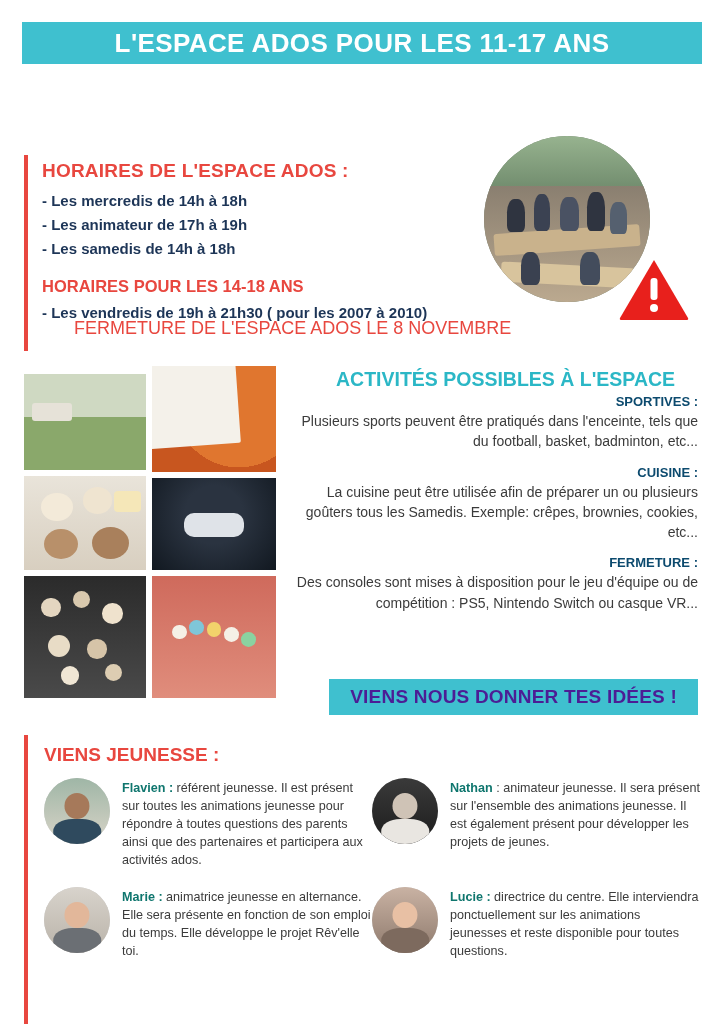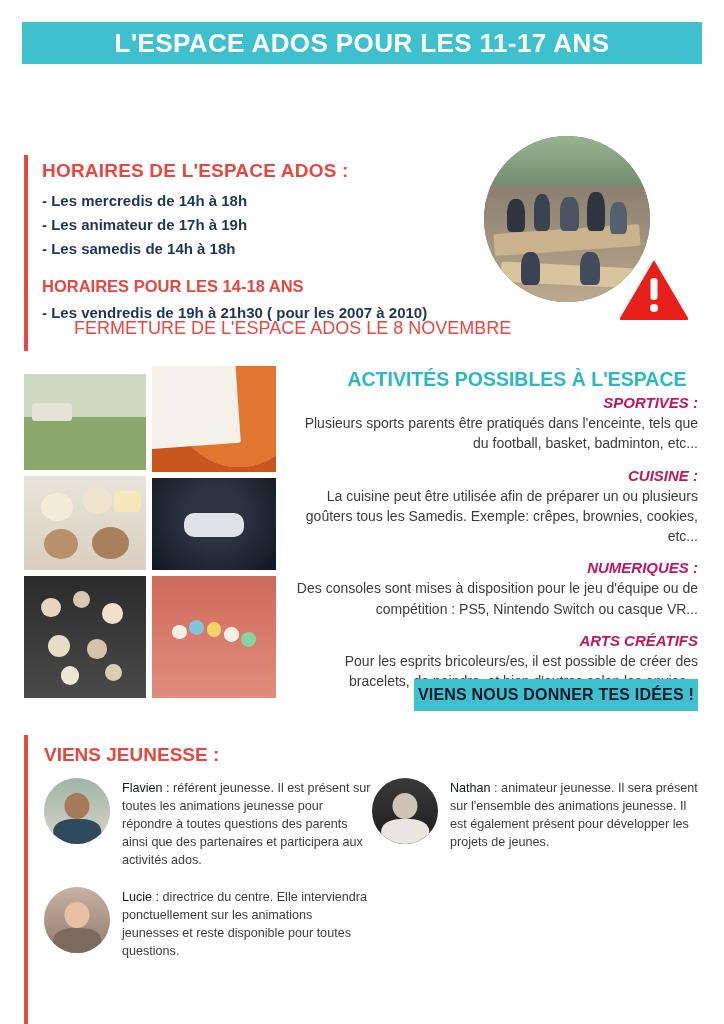--- a/index.html
+++ b/index.html
@@ -146,54 +146,53 @@
     height: 64px;
   }
   .warn svg { display: block; }
 
   
   .act-title {
     position: absolute;
     left: 336px;
     top: 368px;
     width: 362px;
-    text-align: center;
+    text-align: left;
     font-size: 19.5px;
     font-weight: bold;
     color: #2bb7c6;
   }
   .act-list {
     position: absolute;
     left: 292px;
     top: 394px;
     width: 406px;
     text-align: right;
   }
   .act-block { margin-bottom: 13px; }
   .act-head {
-    font-size: 15px;
-    font-weight: bold;
-    color: #be185d;
+    font-size: 13px;
+    font-weight: bold;
+    color: #0c4a6e;
     margin-bottom: 2px;
-    font-style: italic;
   }
   .act-body {
     font-size: 14px;
     line-height: 1.45;
     color: #3b3b3b;
   }
   .cta {
     position: absolute;
     right: 26px;
     top: 679px;
     background: #3fc0cf;
-    color: #0f172a;
-    font-size: 16px;
-    font-weight: bold;
-    padding: 7px 4px;
+    color: #4c1d95;
+    font-size: 19px;
+    font-weight: bold;
+    padding: 7px 21px;
     letter-spacing: 0.2px;
   }
 
   
   .collage {
     position: absolute;
     left: 24px;
     top: 366px;
     width: 252px;
     height: 332px;
@@ -250,21 +249,21 @@
   }
   .av-bg { position:absolute; inset:0; }
   .av-head { position:absolute; left:50%; top:22%; width:38%; height:40%; transform:translateX(-50%); border-radius:50%; }
   .av-body { position:absolute; left:50%; top:62%; width:72%; height:46%; transform:translateX(-50%); border-radius:40% 40% 0 0; }
   .m-text {
     font-size: 12.6px;
     line-height: 1.42;
     color: #3b3b3b;
     padding-top: 2px;
   }
-  .m-name { font-weight: normal; color: #0f172a; }
+  .m-name { font-weight: bold; color: #0f766e; }
 </style>
 </head>
 <body>
 
 <div class="page">
 
   <div class="header-band">
     <div class="title">L'ESPACE ADOS POUR LES 11-17 ANS</div>
   </div>
 
@@ -301,33 +300,29 @@
       <path d="M36 2 L70 60 Q71 62 68 62 L4 62 Q1 62 2 60 Z" fill="#e8201c"></path>
       <rect x="32.5" y="20" width="7" height="22" rx="3" fill="#ffffff"></rect>
       <circle cx="36" cy="50" r="4" fill="#ffffff"></circle>
     </svg>
   </div>
 
   <div class="act-title">ACTIVITÉS POSSIBLES À L'ESPACE</div>
   <div class="act-list">
     <div class="act-block">
       <div class="act-head">SPORTIVES :</div>
-      <div class="act-body">Plusieurs sports parents être pratiqués dans l'enceinte, tels que du football, basket, badminton, etc...</div>
+      <div class="act-body">Plusieurs sports peuvent être pratiqués dans l'enceinte, tels que du football, basket, badminton, etc...</div>
     </div>
     <div class="act-block">
       <div class="act-head">CUISINE :</div>
       <div class="act-body">La cuisine peut être utilisée afin de préparer un ou plusieurs goûters tous les Samedis. Exemple: crêpes, brownies, cookies, etc...</div>
     </div>
     <div class="act-block">
-      <div class="act-head">NUMERIQUES :</div>
+      <div class="act-head">FERMETURE :</div>
       <div class="act-body">Des consoles sont mises à disposition pour le jeu d'équipe ou de compétition : PS5, Nintendo Switch ou casque VR...</div>
-    </div>
-    <div class="act-block">
-      <div class="act-head">ARTS CRÉATIFS</div>
-      <div class="act-body">Pour les esprits bricoleurs/es, il est possible de créer des bracelets, de peindre, et bien d'autres selon les envies...</div>
     </div>
   </div>
   <div class="cta">VIENS NOUS DONNER TES IDÉES !</div>
 
   <div class="collage">
     <div class="ph ph-field"></div>
     <div class="ph ph-basket">
       <div class="lines">
         <svg width="76" height="66" viewBox="0 0 76 66">
           <rect x="1" y="1" width="74" height="64" fill="none" stroke="#2b3a52" stroke-width="1.5"></rect>
@@ -386,20 +381,30 @@
       <div class="avatar">
         <div class="av-bg" style="background:linear-gradient(#3a3a3a,#1c1c1c);"></div>
         <div class="av-head" style="background:#cfc3b6;"></div>
         <div class="av-body" style="background:#e9e6e1;"></div>
       </div>
       <div class="m-text">
         <span class="m-name">Nathan</span><span> : animateur jeunesse. Il sera présent sur l'ensemble des animations jeunesse. Il est également présent pour développer les projets de jeunes.</span>
       </div>
     </div>
 
+    <div class="member">
+      <div class="avatar">
+        <div class="av-bg" style="background:linear-gradient(#d8d3cc,#b9b2a8);"></div>
+        <div class="av-head" style="background:#e2b79a;"></div>
+        <div class="av-body" style="background:#6b6f74;"></div>
+      </div>
+      <div class="m-text">
+        <span class="m-name">Marie :</span><span>  animatrice jeunesse en alternance. Elle sera présente en fonction de son emploi du temps. Elle développe le projet Rêv'elle toi.</span>
+      </div>
+    </div>
 
     <div class="member">
       <div class="avatar">
         <div class="av-bg" style="background:linear-gradient(#c9b2a3,#8e7a6d);"></div>
         <div class="av-head" style="background:#e8c0a4;"></div>
         <div class="av-body" style="background:#7d6a5e;"></div>
       </div>
       <div class="m-text">
         <span class="m-name">Lucie :</span><span> directrice du centre. Elle interviendra ponctuellement sur les animations jeunesses et reste disponible pour toutes questions.</span>
       </div>

